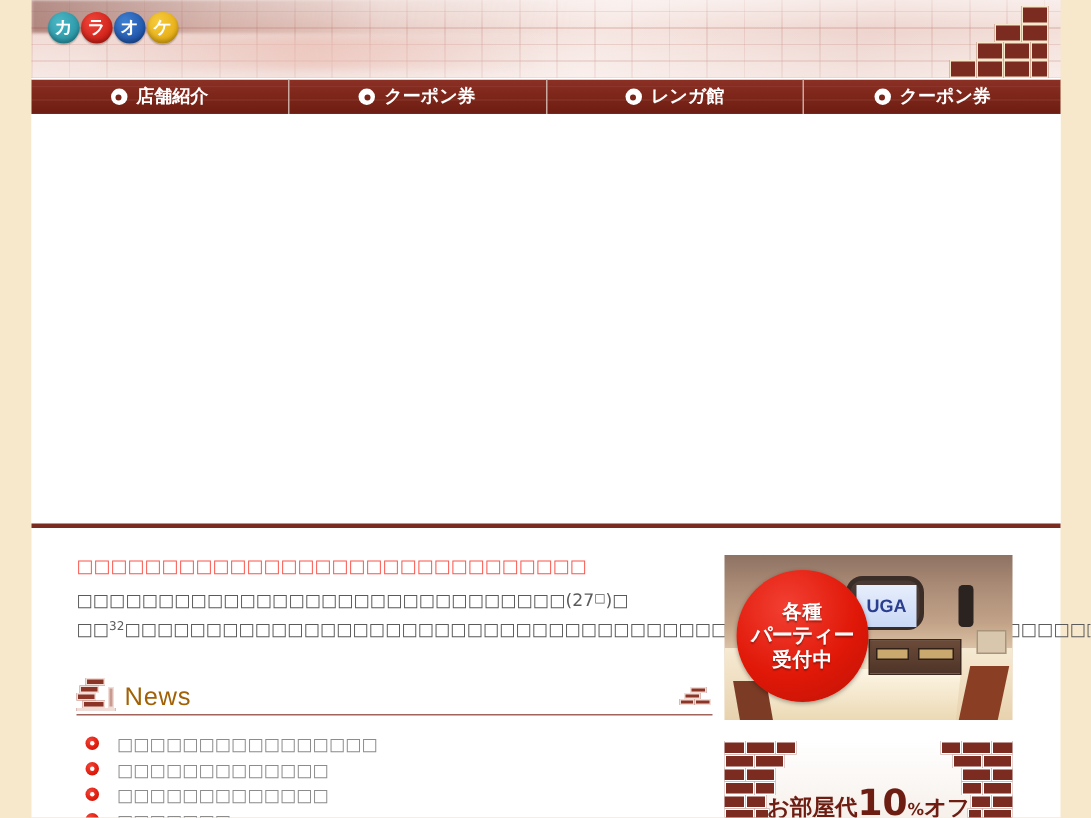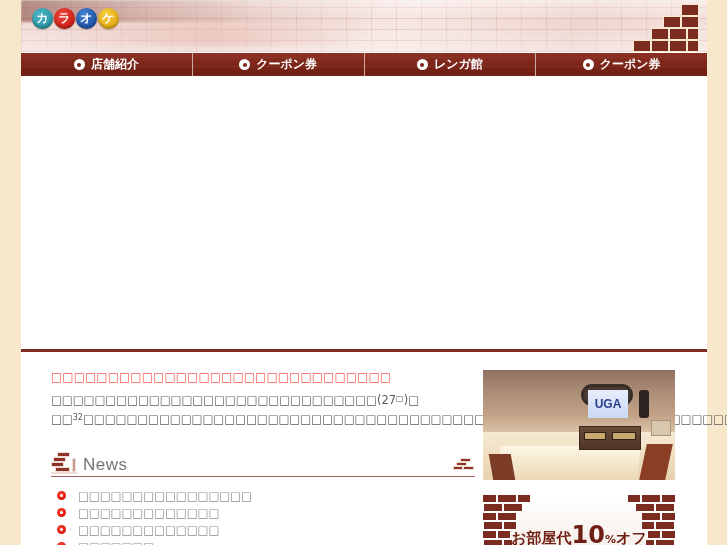--- a/index.html
+++ b/index.html
@@ -137,21 +137,21 @@
   
   .news-head {
     margin-top: 24px; width: 424px;
     display: flex; align-items: flex-end; justify-content: space-between;
     border-bottom: 1px solid #a2635a; padding-bottom: 2px;
   }
   .news-head-left { display: flex; align-items: flex-end; gap: 6px; }
   .brick-icon { position: relative; width: 26px; height: 22px; flex: 0 0 auto; }
   .brick-icon .b { position: absolute; background: #8c3527; border: 1px solid #f1ddd8; }
   .news-title {
-    color: #737373; font-size: 17px; line-height: 18px; letter-spacing: .5px;
+    color: #a16207; font-size: 17px; line-height: 18px; letter-spacing: .5px;
     font-family: "Liberation Sans", sans-serif;
     text-align: right;
   }
   .brick-icon-sm { position: relative; width: 22px; height: 16px; flex: 0 0 auto; }
   .brick-icon-sm .b { position: absolute; background: #8c3527; border: 1px solid #f1ddd8; }
 
   
   .news-list { margin-top: 10px; list-style: none; width: 424px; }
   .news-list li {
     display: flex; align-items: center; gap: 12px;
@@ -180,21 +180,21 @@
   .room-floor {
     position: absolute; left: 0; bottom: 0; width: 192px; height: 48px;
     background: linear-gradient(180deg,#f6ead3 0%, #e8d2ae 100%);
   }
   .room-table {
     position: absolute; left: 16px; bottom: 0px; width: 140px; height: 34px;
     background: linear-gradient(180deg,#fdf6e6 0%, #ecd9b4 100%);
     transform: skewX(-6deg);
   }
   .room-tv {
-    position: absolute; left: 98px; top: 14px; width: 52px; height: 22px;
+    position: absolute; left: 81px; top: 14px; width: 52px; height: 36px;
     background: #4a3a33; border: 3px solid #3a2c26; border-radius: 11px;
   }
   .room-tv-screen {
     position: absolute; left: 4px; top: 3px; width: 40px; height: 28px;
     background: linear-gradient(180deg,#e7eefc 0%, #c9d8f5 100%);
     color: #2a3d8f; font-size: 12px; font-weight: bold;
     display: flex; align-items: center; justify-content: center;
     font-family: "Liberation Sans", sans-serif;
   }
   .room-cabinet {
@@ -371,20 +371,25 @@
             <div class="room-tv-screen">UGA</div>
           </div>
           <div class="room-cabinet">
             <div class="room-cab-slot" style="left:4px;  width:22px;"></div>
             <div class="room-cab-slot" style="left:32px; width:24px;"></div>
           </div>
           <div class="room-right-box"></div>
           <div class="room-chair-l"></div>
           <div class="room-chair-r"></div>
 
+          <div class="party-badge">
+            <span>各種</span>
+            <span class="wide">パーティー</span>
+            <span>受付中</span>
+          </div>
         </div>
 
         <div class="banner-coupon">
           <div class="coupon-brick-l">
             <div class="cb" style="left:-6px; top:0px;  width:20px;"></div>
             <div class="cb" style="left:14px; top:0px;  width:20px;"></div>
             <div class="cb" style="left:34px; top:0px;  width:14px;"></div>
             <div class="cb" style="left:0px;  top:9px;  width:20px;"></div>
             <div class="cb" style="left:20px; top:9px;  width:20px;"></div>
             <div class="cb" style="left:-6px; top:18px; width:20px;"></div>

